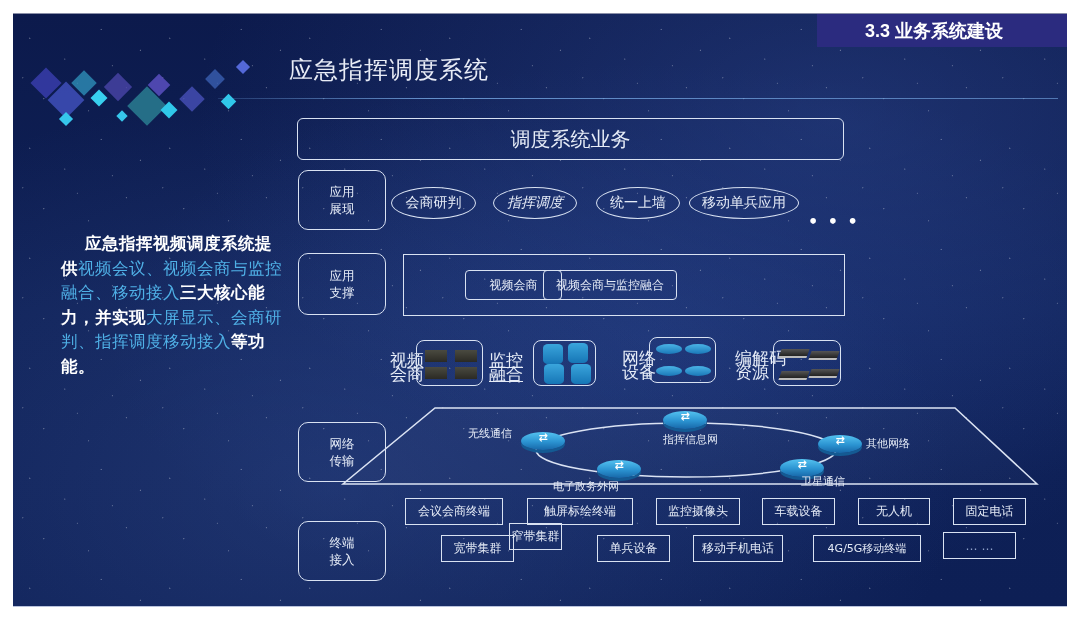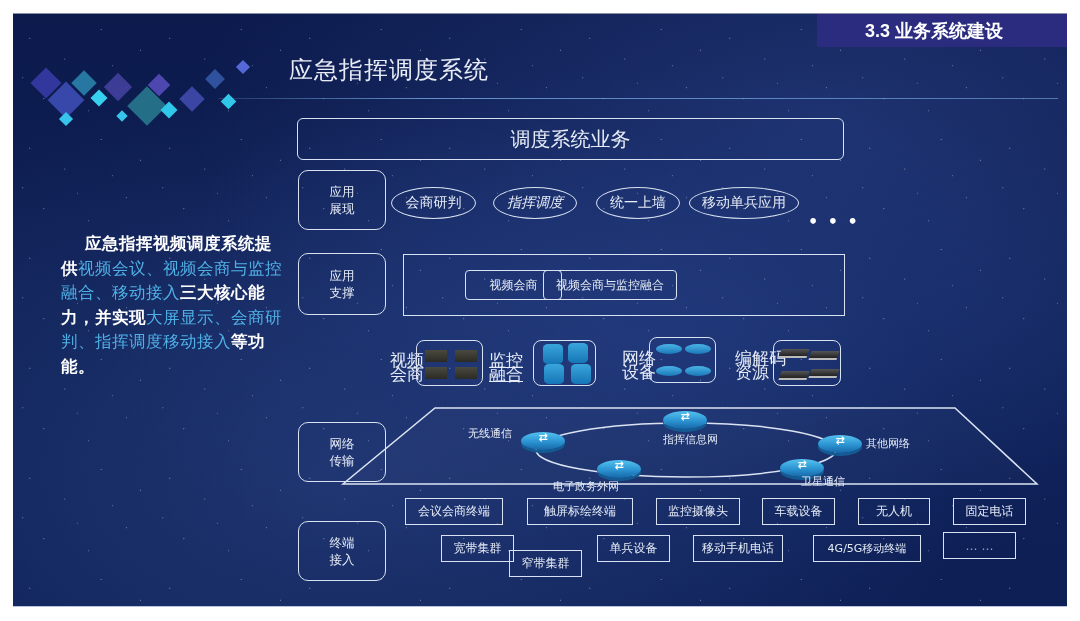--- a/index.html
+++ b/index.html
@@ -236,18 +236,18 @@
 接入</div>
 
   <div class="sbox" style="left:392px;top:484px;width:98px;">会议会商终端</div>
   <div class="sbox" style="left:514px;top:484px;width:106px;">触屏标绘终端</div>
   <div class="sbox" style="left:643px;top:484px;width:84px;">监控摄像头</div>
   <div class="sbox" style="left:749px;top:484px;width:73px;">车载设备</div>
   <div class="sbox" style="left:845px;top:484px;width:72px;">无人机</div>
   <div class="sbox" style="left:940px;top:484px;width:73px;">固定电话</div>
 
   <div class="sbox" style="left:394px;top:521px;width:73px;margin-left:34px;">宽带集群</div>
-  <div class="sbox" style="left:496px;top:536px;width:73px;text-align:right;">窄带集群</div>
+  <div class="sbox" style="left:496px;top:509px;width:53px;text-align:right;">窄带集群</div>
   <div class="sbox" style="left:584px;top:521px;width:73px;">单兵设备</div>
   <div class="sbox" style="left:680px;top:521px;width:90px;">移动手机电话</div>
   <div class="sbox" style="left:800px;top:521px;width:108px;font-size:11px;">4G/5G移动终端</div>
   <div class="sbox" style="left:930px;top:518px;width:73px;color:#8ea0c8;">… …</div>
 </div>
 
 </body></html>

